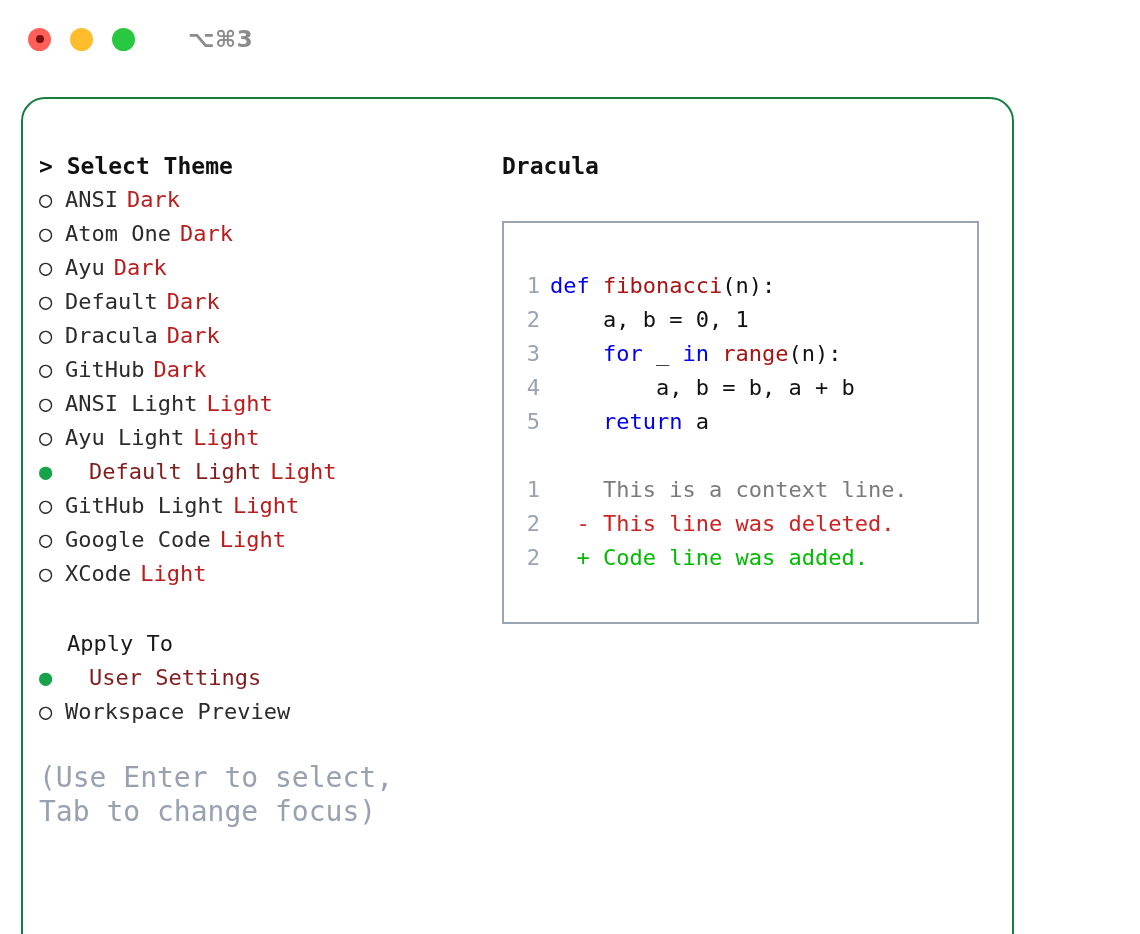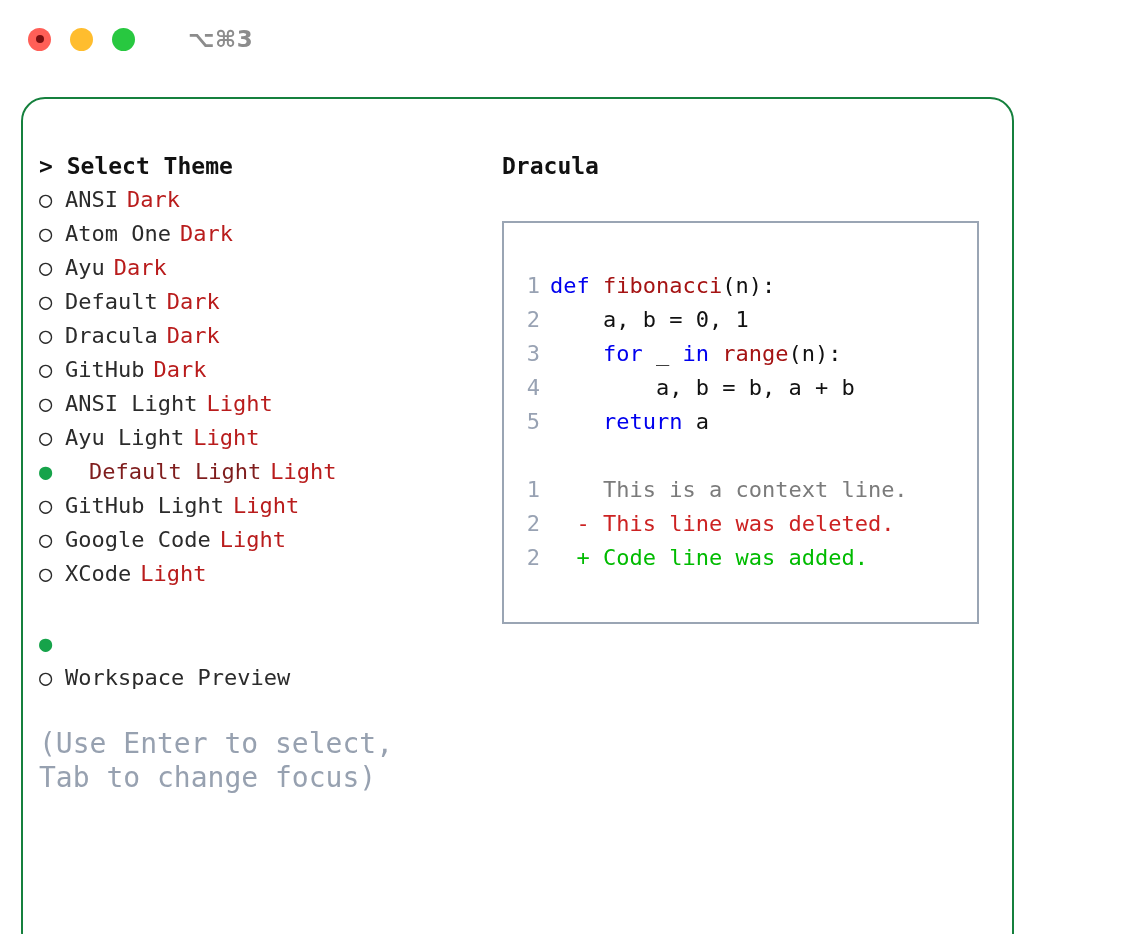--- a/index.html
+++ b/index.html
@@ -219,22 +219,23 @@
             <div class="option-row"><span class="bullet off">○</span><span class="opt-label">ANSI Light</span><span class="opt-tag">Light</span></div>
             <div class="option-row"><span class="bullet off">○</span><span class="opt-label">Ayu Light</span><span class="opt-tag">Light</span></div>
             <div class="option-row selected"><span class="bullet on">●</span><span class="opt-label">Default Light</span><span class="opt-tag">Light</span></div>
             <div class="option-row"><span class="bullet off">○</span><span class="opt-label">GitHub Light</span><span class="opt-tag">Light</span></div>
             <div class="option-row"><span class="bullet off">○</span><span class="opt-label">Google Code</span><span class="opt-tag">Light</span></div>
             <div class="option-row"><span class="bullet off">○</span><span class="opt-label">XCode</span><span class="opt-tag">Light</span></div>
           </div>
 
         <div class="section-gap"></div>
 
+        <div class="subheading">Apply To</div>
         <div id="apply-to-list">
-            <div class="option-row selected"><span class="bullet on">●</span></div>
+            <div class="option-row selected"><span class="bullet on">●</span><span class="opt-label">User Settings</span></div>
             <div class="option-row"><span class="bullet off">○</span><span class="opt-label">Workspace Preview</span></div>
           </div>
 
         <div id="hint-text">(Use Enter to select, Tab to change focus)</div>
       </div>
 
       <div id="preview-column">
         <div class="heading">Dracula</div>
         <div id="preview-box">
           <div id="code-block">

